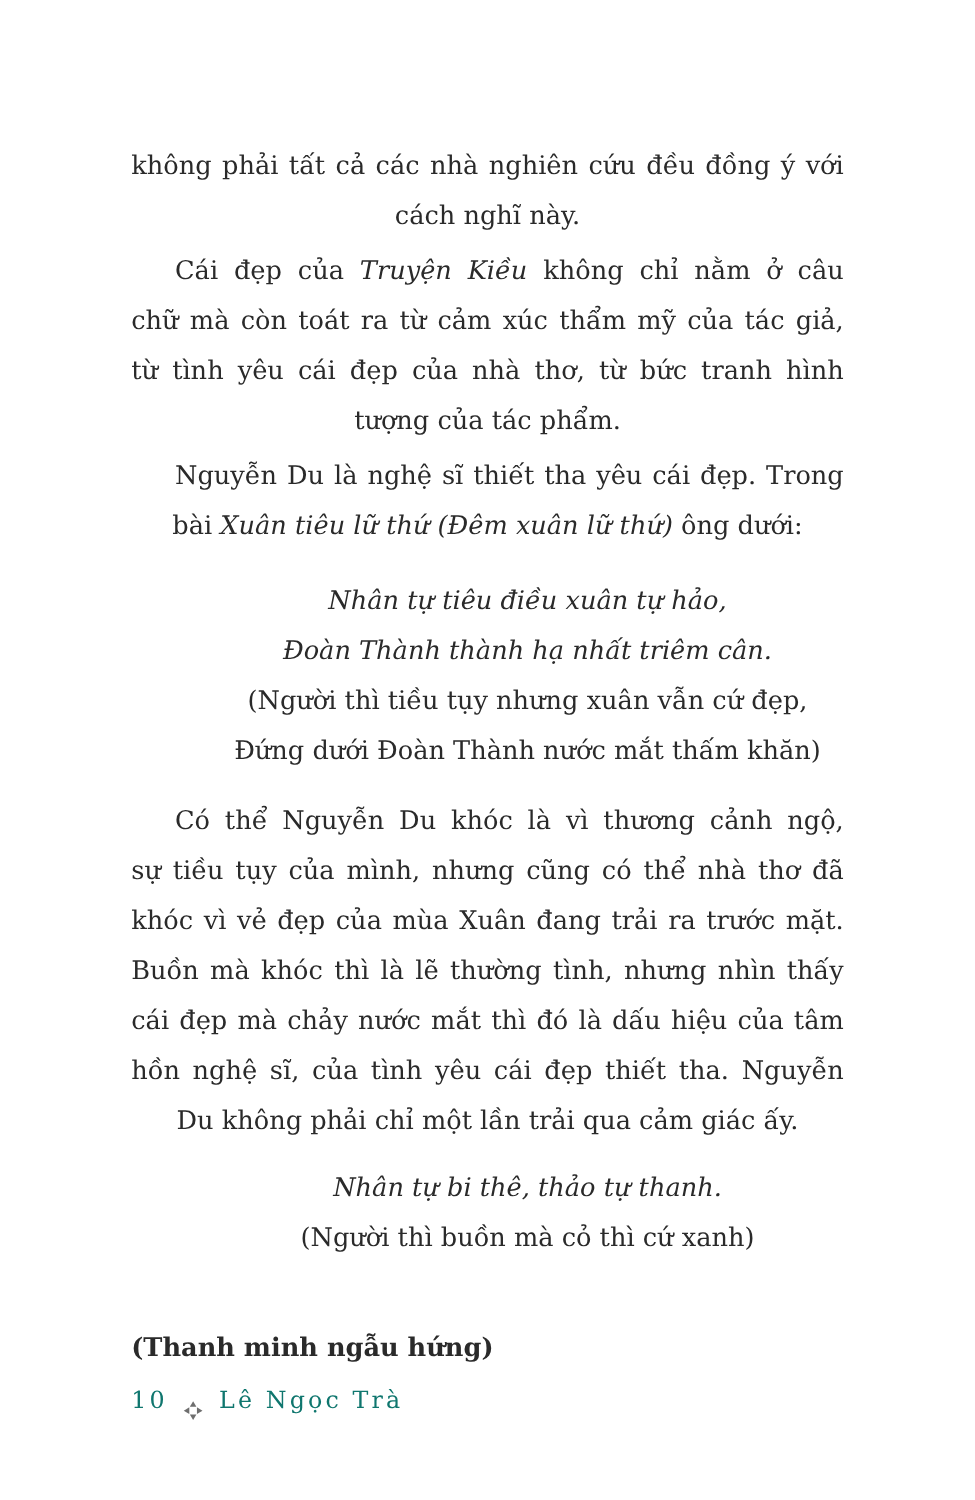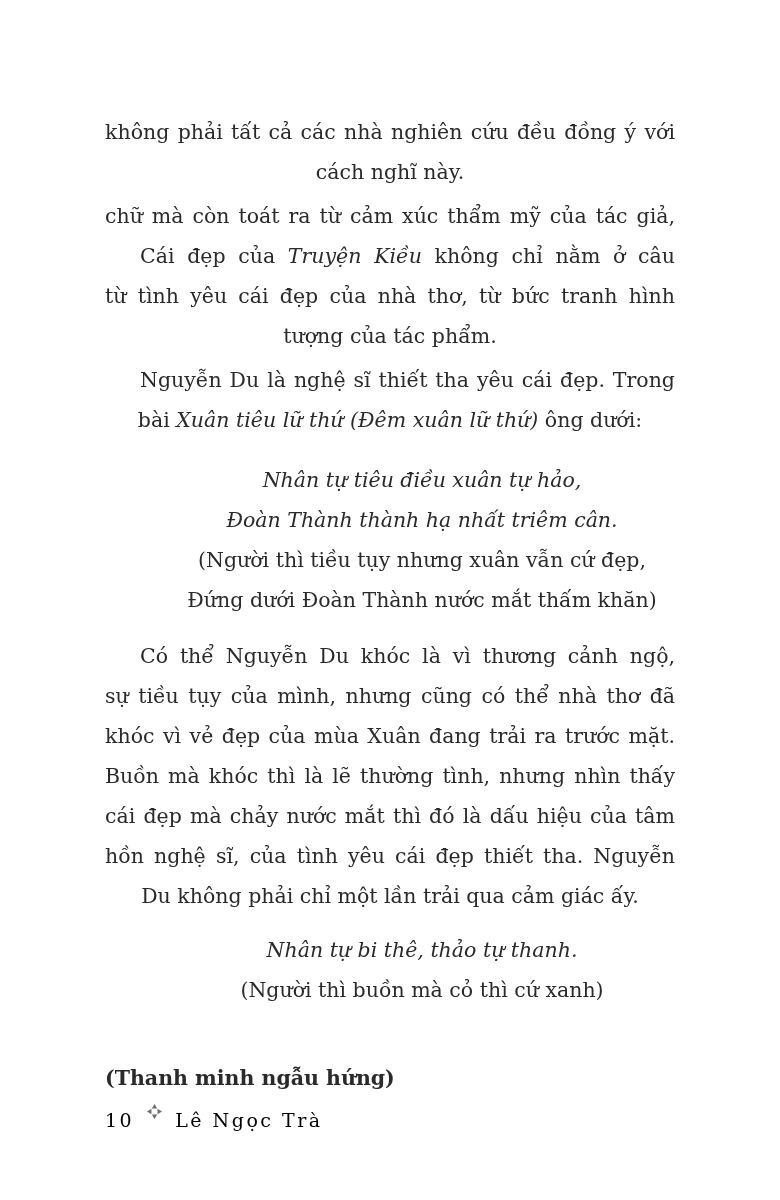--- a/index.html
+++ b/index.html
@@ -38,24 +38,24 @@
   .block-quote.tight { margin-top: 14px; }
   .block-attribution { margin-top: 3px; font-weight: 700; }
   .block-attribution .line { padding-right: 38px; }
   i { font-style: italic; }
   .page-footer {
     position: absolute;
     left: 105px;
     top: 1103px;
     width: 570px;
     display: flex;
-    align-items: flex-start;
+    align-items: flex-end;
     font-size: 19px;
     letter-spacing: 2.5px;
-    color: #000000;
+    color: #0f766e;
     line-height: 34px;
   }
   .footer-ornament {
     display: inline-block;
     width: 17px;
     height: 17px;
     margin: 0 12px 0 12px;
     flex: 0 0 auto;
   }
 </style>
@@ -63,22 +63,22 @@
 <body>
 
 <div class="page">
 
   <main class="text-block">
       <div class="block block-paragraph">
         <div class="line justify"><span>không phải tất cả các nhà nghiên cứu đều đồng ý với</span></div>
         <div class="line left"><span>cách nghĩ này.</span></div>
       </div>
       <div class="block block-paragraph">
+        <div class="line justify indent"><span>Cái đẹp của </span><i>Truyện Kiều</i><span> không chỉ nằm ở câu</span></div>
         <div class="line justify"><span>chữ mà còn toát ra từ cảm xúc thẩm mỹ của tác giả,</span></div>
-        <div class="line justify indent"><span>Cái đẹp của </span><i>Truyện Kiều</i><span> không chỉ nằm ở câu</span></div>
         <div class="line justify"><span>từ tình yêu cái đẹp của nhà thơ, từ bức tranh hình</span></div>
         <div class="line left"><span>tượng của tác phẩm.</span></div>
       </div>
       <div class="block block-paragraph">
         <div class="line justify indent"><span>Nguyễn Du là nghệ sĩ thiết tha yêu cái đẹp. Trong</span></div>
         <div class="line left"><span>bài </span><i>Xuân tiêu lữ thứ (Đêm xuân lữ thứ)</i><span> ông dưới:</span></div>
       </div>
       <div class="block block-quote">
         <div class="line left"><i>Nhân tự tiêu điều xuân tự hảo,</i></div>
         <div class="line left"><i>Đoàn Thành thành hạ nhất triêm cân.</i></div>

